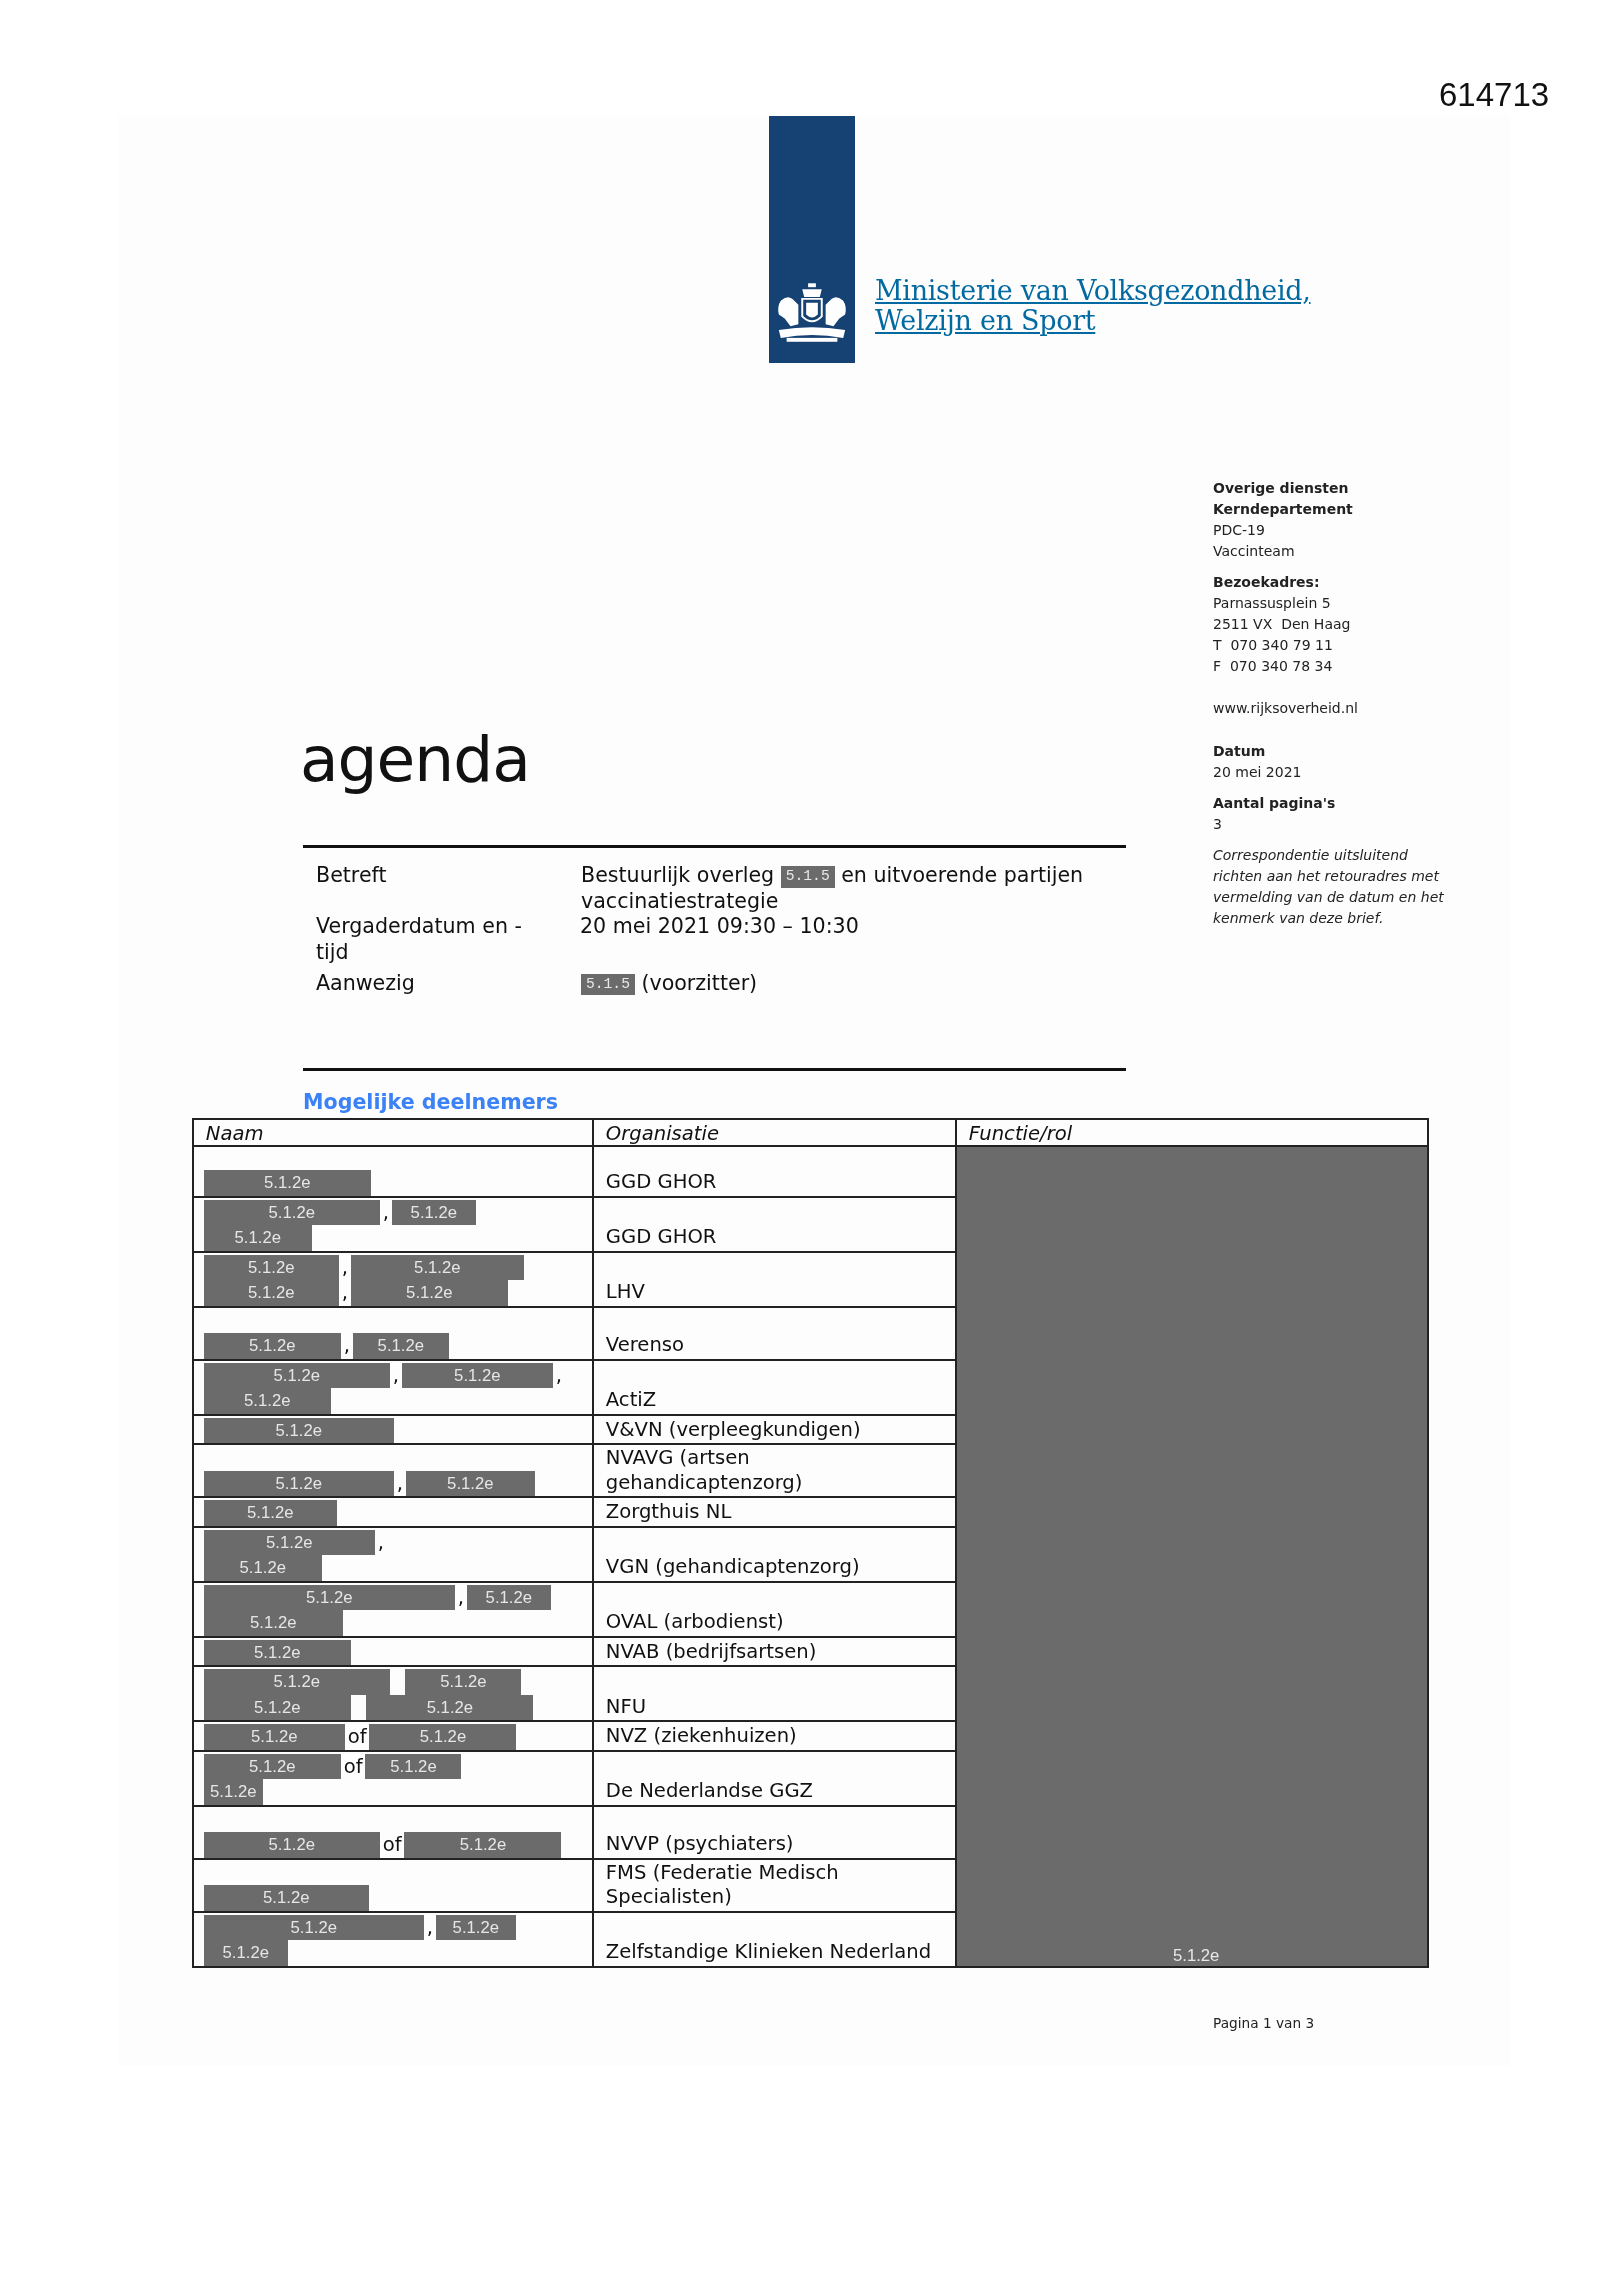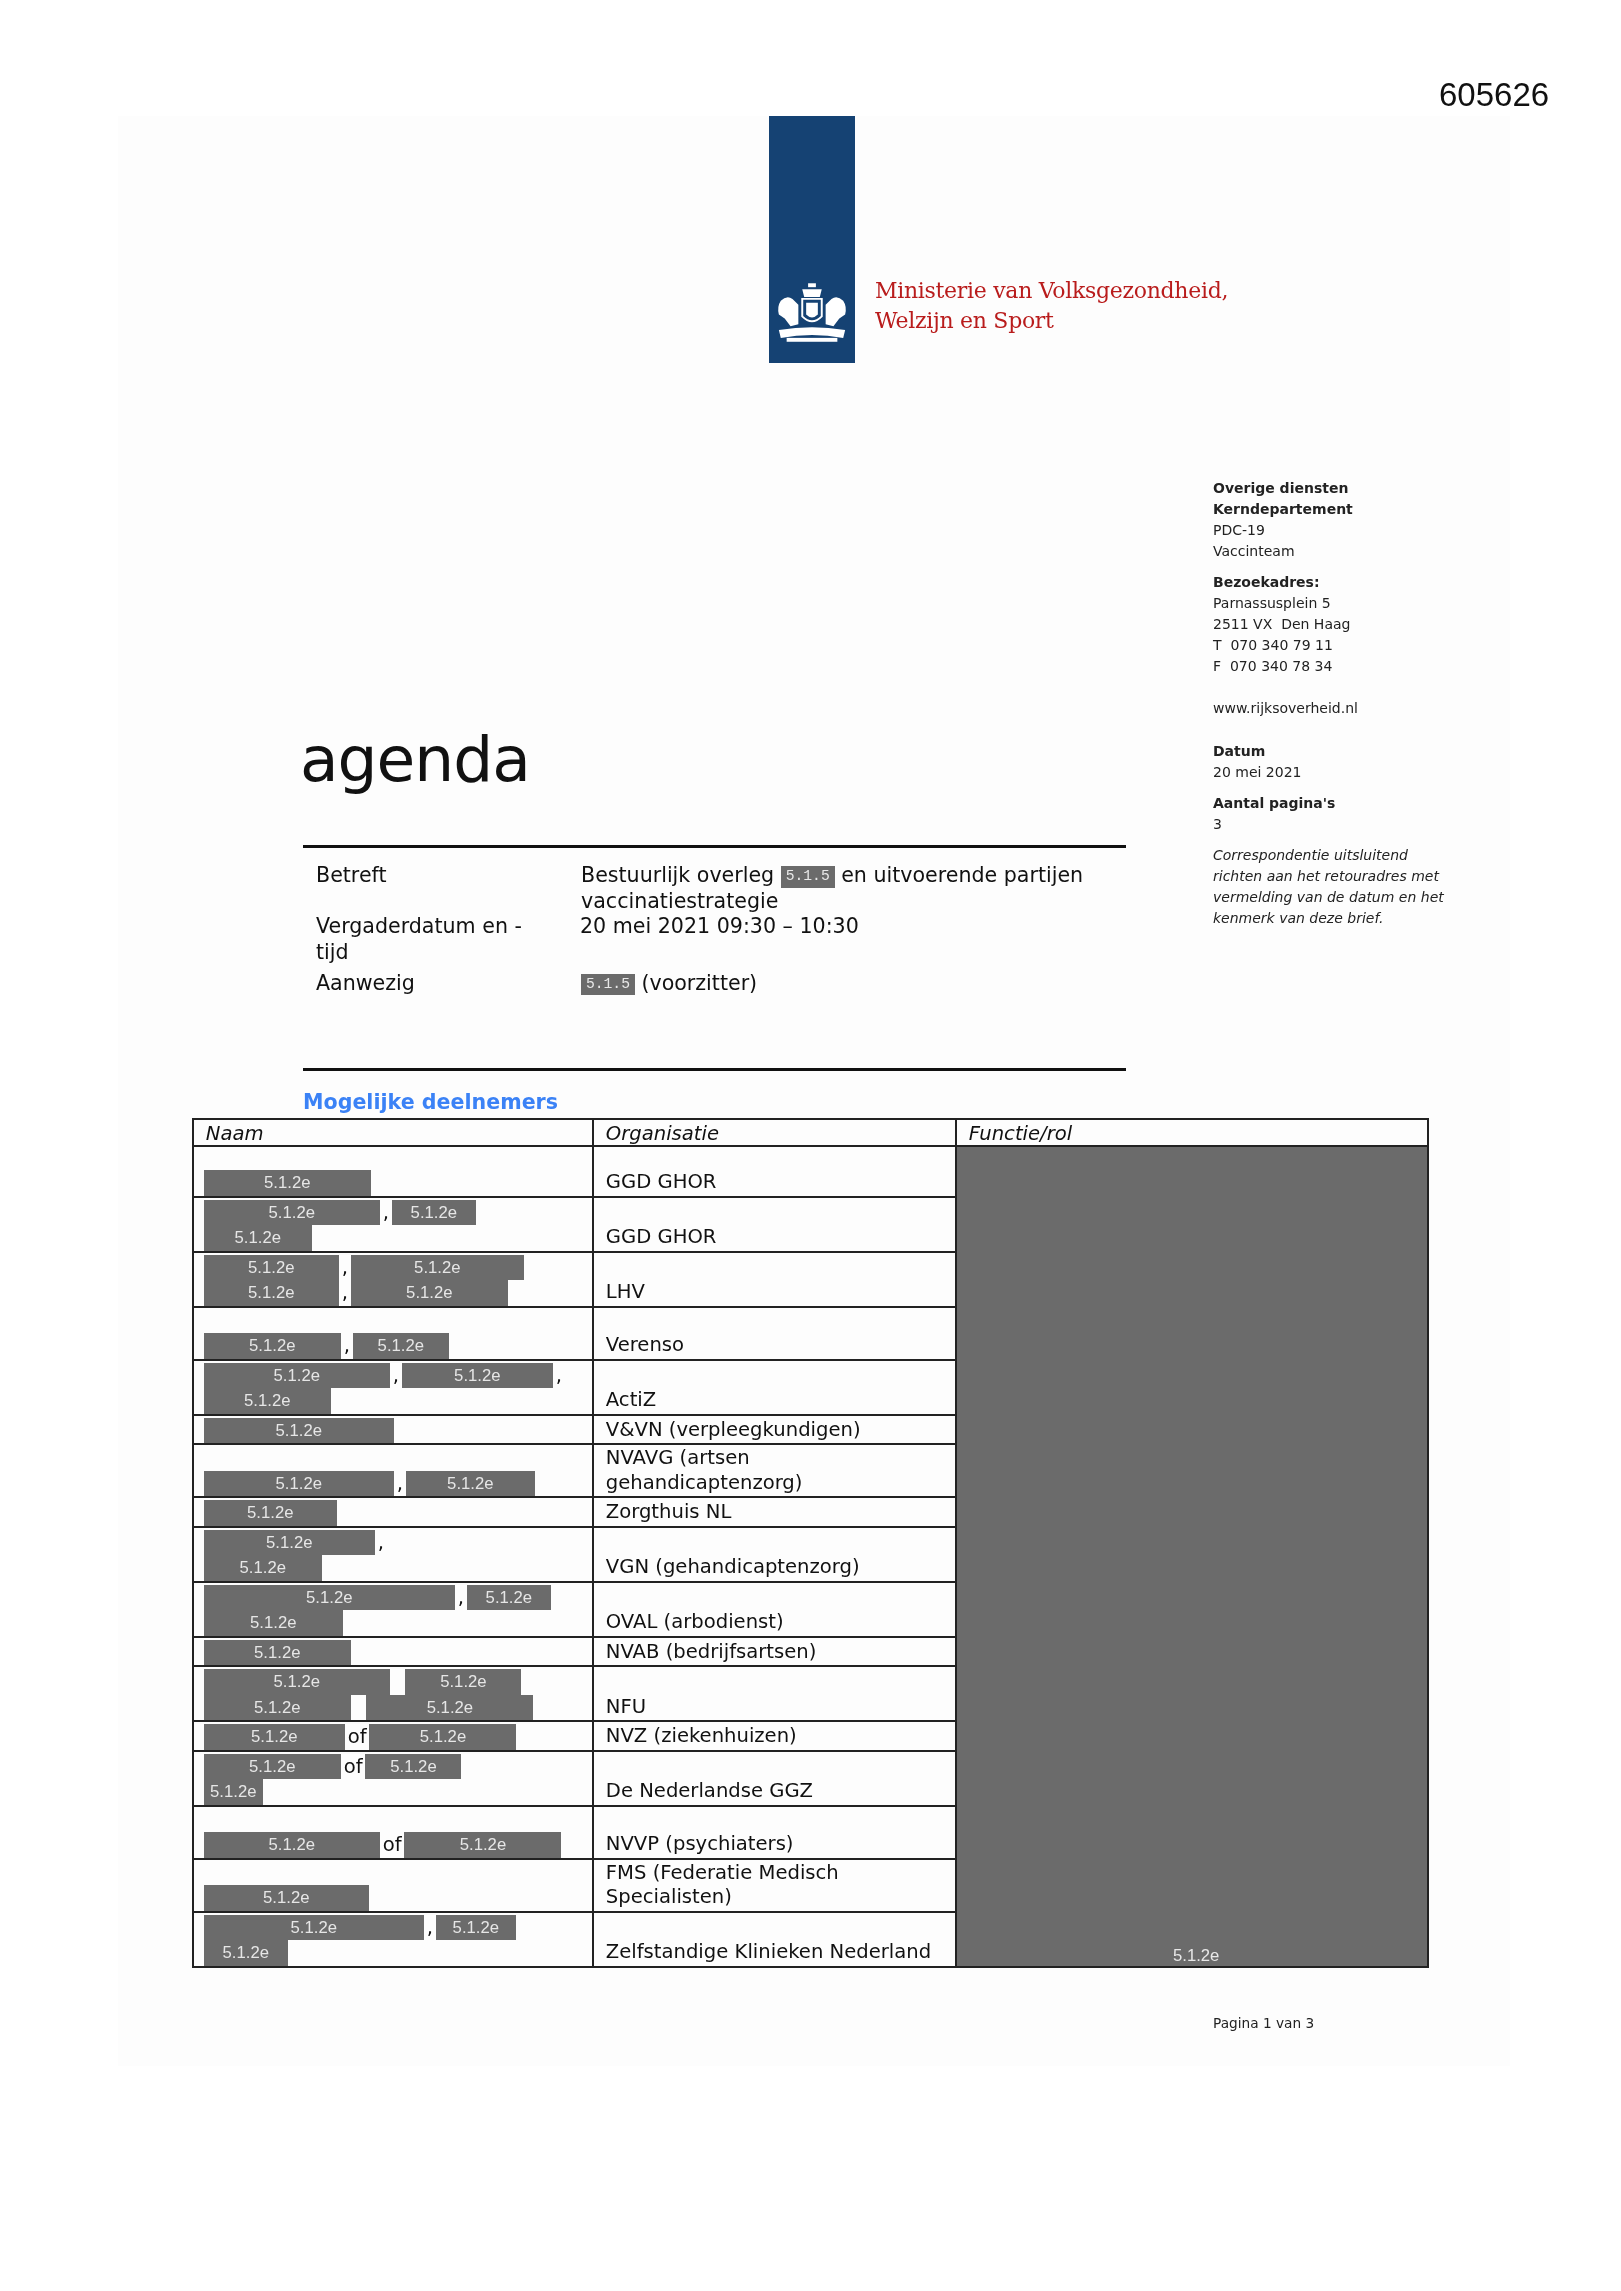--- a/index.html
+++ b/index.html
@@ -4,21 +4,21 @@
 <style>
   * { box-sizing: border-box; margin: 0; padding: 0; }
   html, body { width: 1621px; height: 2292px; background: #ffffff; }
   body { position: relative; font-family: "DejaVu Sans", sans-serif; color: #111; overflow: hidden; }
   .page-bg { position: absolute; left: 118px; top: 116px; width: 1392px; height: 1950px; background: #fdfdfd; }
 
   .doc-id { position: absolute; left: 1439px; top: 76px; font-family: "Liberation Sans", sans-serif; font-size: 33px; color: #111; }
 
   .logo-bar { position: absolute; left: 769px; top: 116px; width: 86px; height: 247px; background: #154273; }
   .crest { position: absolute; left: 3.9px; top: 165px; width: 78px; height: 65px; }
-  .ministry { position: absolute; left: 875px; top: 276px; font-family: "DejaVu Serif", serif; font-size: 22px; line-height: 30px; color: #b91c1c; letter-spacing: -0.3px; }
+  .ministry { position: absolute; left: 875px; top: 276px; font-family: "DejaVu Serif", serif; font-size: 27px; line-height: 30px; color: #0369a1; letter-spacing: -0.3px; text-decoration: underline; }
 
   .sidebar { position: absolute; left: 1213px; top: 478px; width: 274px; font-family: "DejaVu Sans", sans-serif; font-size: 14px; line-height: 21px; color: #222; }
   .sidebar .bold { font-weight: bold; }
   .sidebar .gap { height: 9.8px; }
   .sidebar .gap-lg { height: 21.6px; }
   .sidebar .italic { font-style: italic; }
 
   .title { position: absolute; left: 300px; top: 723px; font-family: "DejaVu Sans", sans-serif; font-size: 63px; color: #111; letter-spacing: -1px; }
 
   .rule { position: absolute; left: 303px; width: 823px; height: 2.9px; background: #111; }
@@ -43,21 +43,21 @@
   .sep { display: inline-block; padding: 0 2.9px; font-size: 19.6px; line-height: 25.5px; }
   td.func-cell { background: #6b6b6b; border-color: #6b6b6b; text-align: left; vertical-align: middle; color: #e8e8e8; font-family: "Liberation Sans", sans-serif; font-size: 16.7px; padding-left: 216px; }
 
   .footer { position: absolute; left: 1213px; top: 2015px; font-family: "DejaVu Sans", sans-serif; font-size: 13.7px; color: #222; }
 </style>
 </head>
 <body>
 
 <div class="page-bg"></div>
 
-<div class="doc-id">605626</div>
+<div class="doc-id">614713</div>
 
 <div class="logo-bar">
   <svg class="crest" viewBox="0 0 80 66">
     <g fill="#ffffff">
       <rect x="36" y="2" width="8" height="4"></rect>
       <path d="M30 8 L50 8 L48 16 L32 16 Z"></path>
       <path d="M30 18 L50 18 L50 36 Q40 46 30 36 Z" fill="none" stroke="#fff" stroke-width="2"></path>
       <path d="M34 22 L46 22 L46 34 Q40 40 34 34 Z"></path>
       <path d="M8 20 Q14 14 20 18 L26 24 L26 44 L18 46 L12 38 L6 34 Q4 26 8 20 Z"></path>
       <path d="M72 20 Q66 14 60 18 L54 24 L54 44 L62 46 L68 38 L74 34 Q76 26 72 20 Z"></path>

